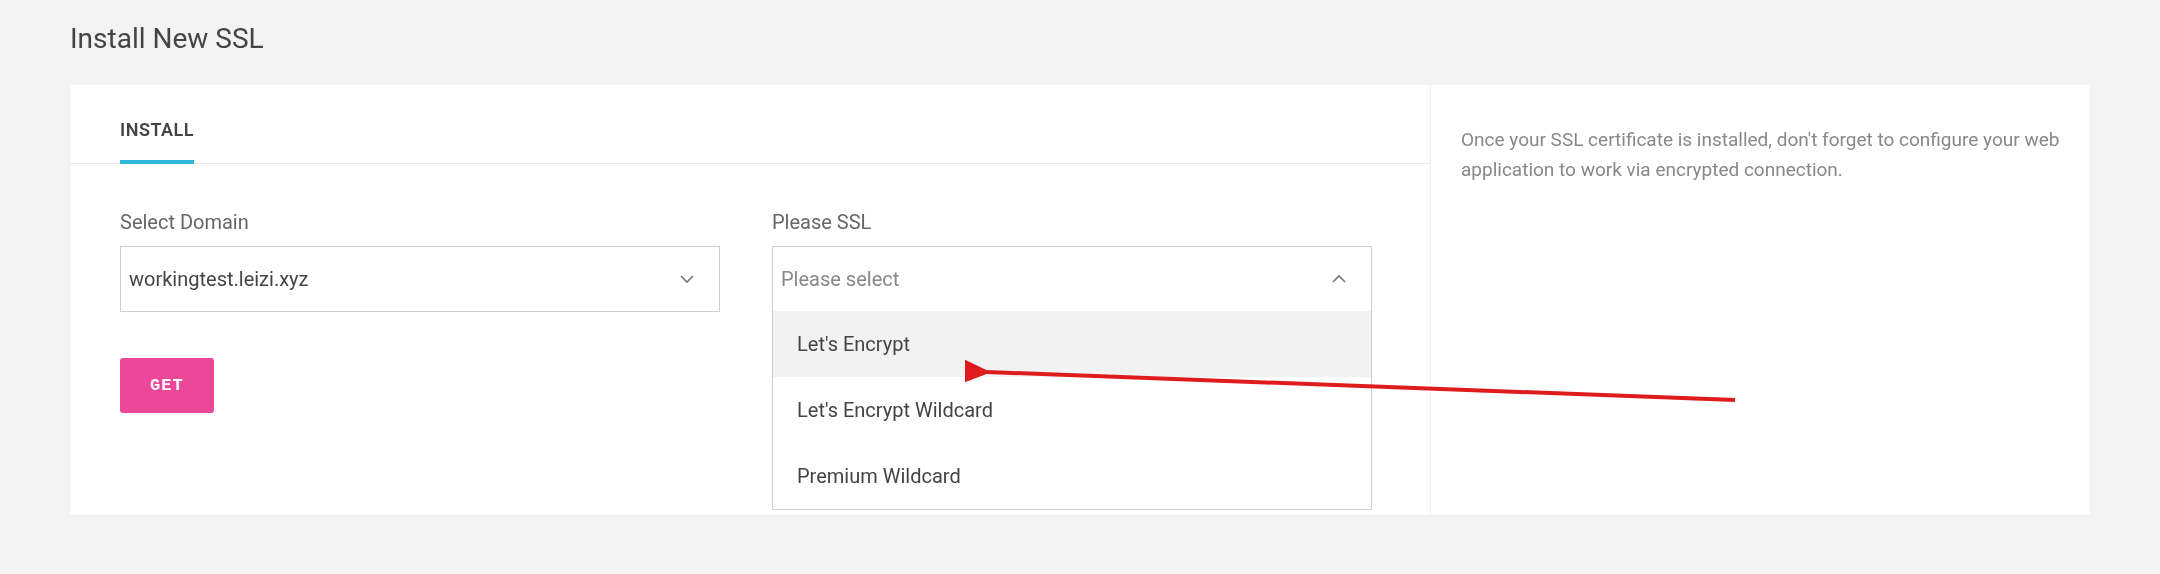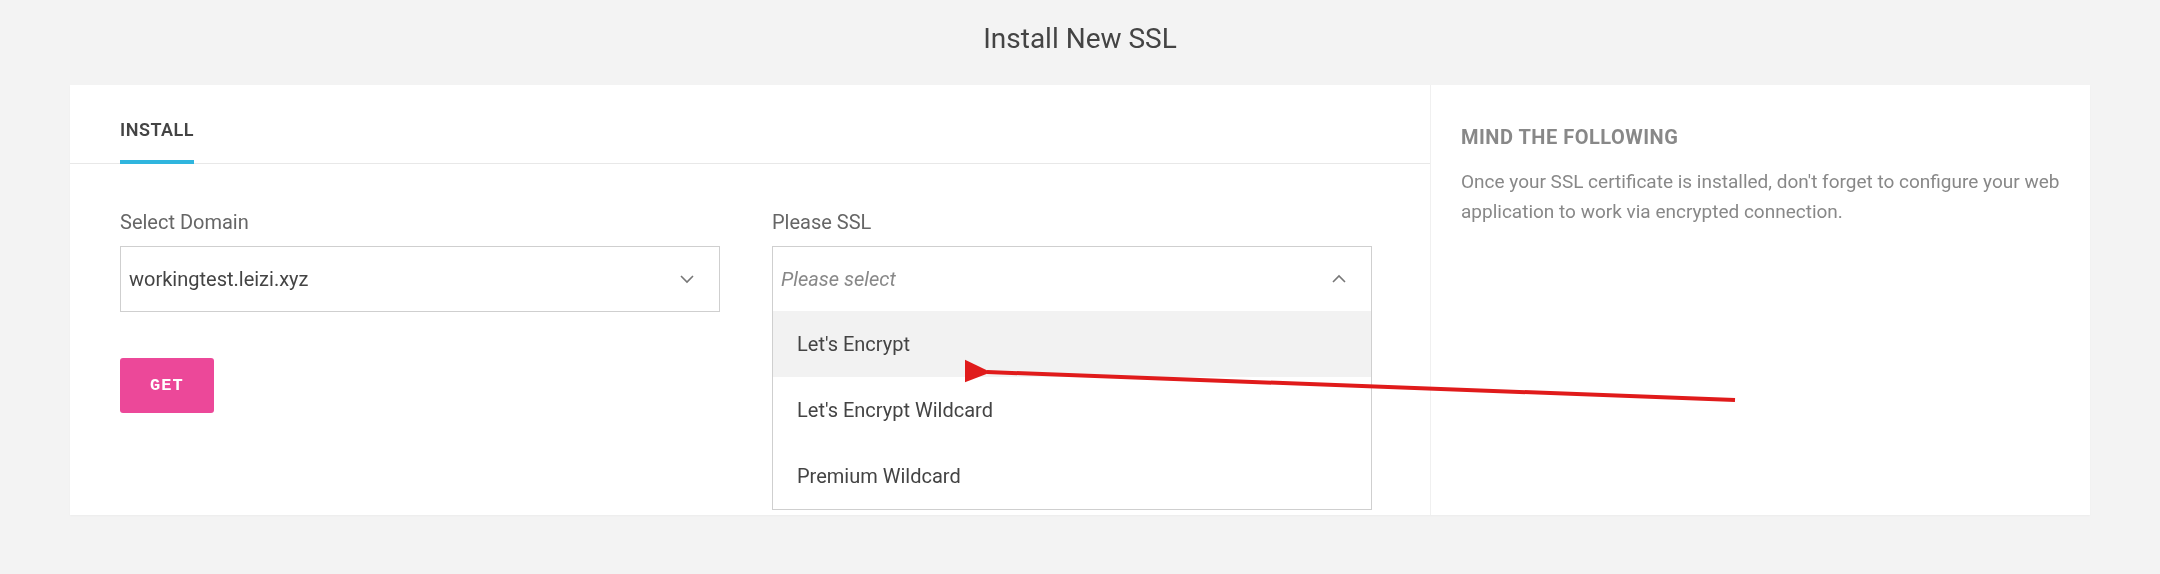--- a/index.html
+++ b/index.html
@@ -13,21 +13,20 @@
     position: relative;
   }
   .wrapper {
     padding: 0 70px;
   }
   .page-title {
     font-size: 28px;
     font-weight: 400;
     color: #444;
     padding: 22px 0 30px 0;
-    text-align: center;
   }
   .card {
     background: #fff;
     display: flex;
     min-height: 430px;
     box-shadow: 0 1px 2px rgba(0,0,0,0.03);
   }
   .main-col {
     flex: 0 0 1360px;
     padding: 0;
@@ -88,21 +87,20 @@
   .select-box.ssl {
     border-color: #cfcfcf;
   }
   .select-value {
     font-size: 20px;
     color: #444;
   }
   .select-placeholder {
     font-size: 20px;
     color: #888;
-    font-style: italic;
   }
   .chevron {
     position: absolute;
     right: 24px;
     top: 50%;
     transform: translateY(-50%);
     width: 16px;
     height: 16px;
   }
   .dropdown {
@@ -207,21 +205,20 @@
           </div>
         </div>
 
       </div>
 
       <button class="get-btn">GET</button>
 
     </div>
 
     <div class="side-col">
-      <div class="side-title">MIND THE FOLLOWING</div>
       <div class="side-text">Once your SSL certificate is installed, don't forget to configure your web application to work via encrypted connection.</div>
     </div>
   </div>
 </div>
 
 <svg class="annotation-arrow" viewBox="0 0 800 80">
   <defs>
     <marker id="arrowhead" markerWidth="14" markerHeight="12" refX="1" refY="6" orient="auto">
       <polygon points="14 0, 0 6, 14 12" fill="#e01b1b"></polygon>
     </marker>

